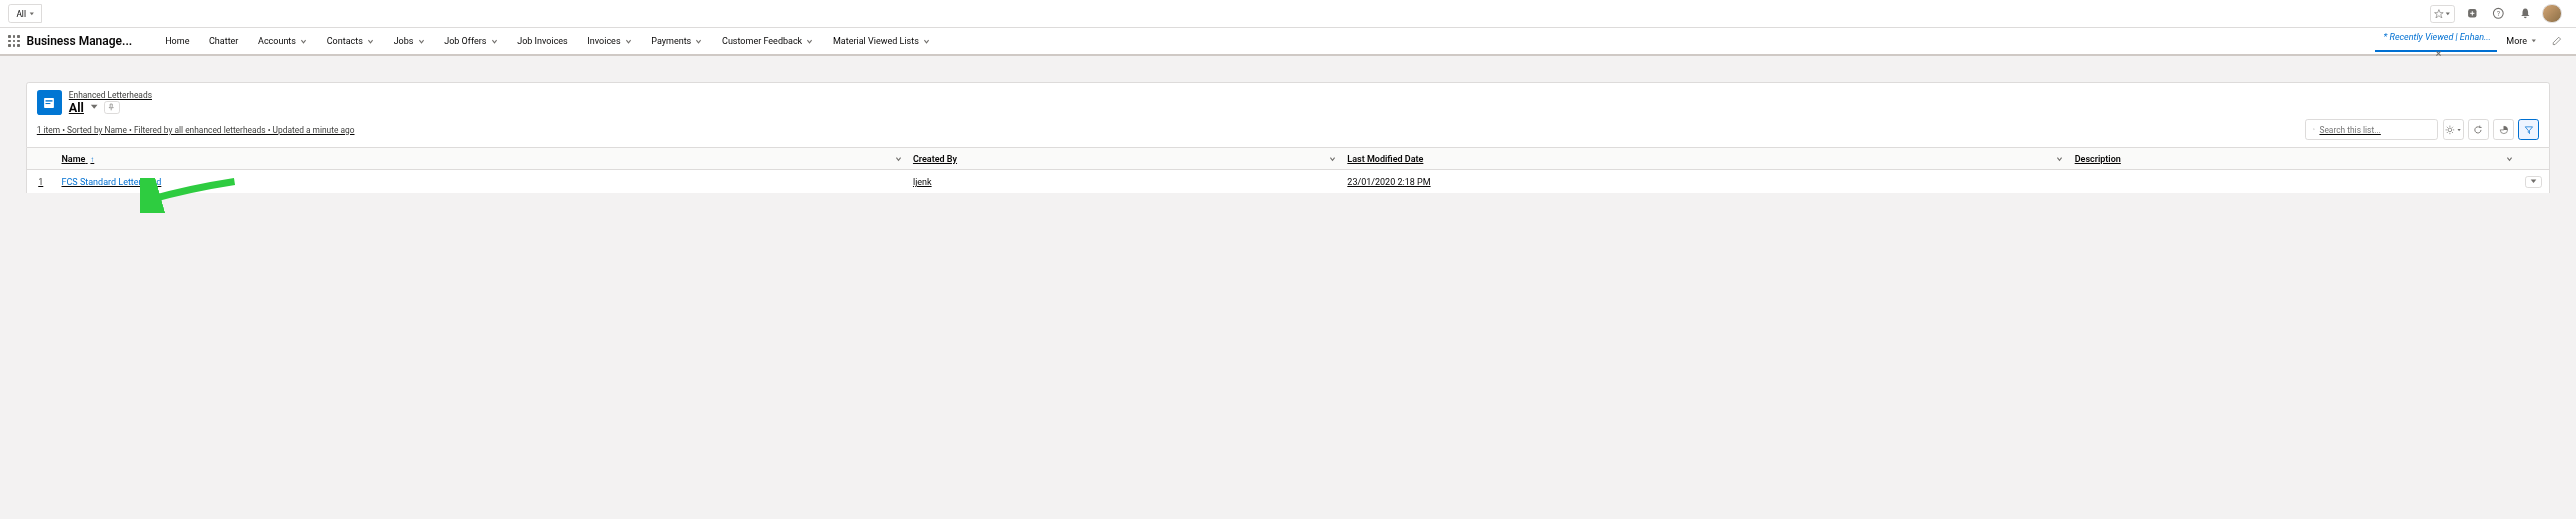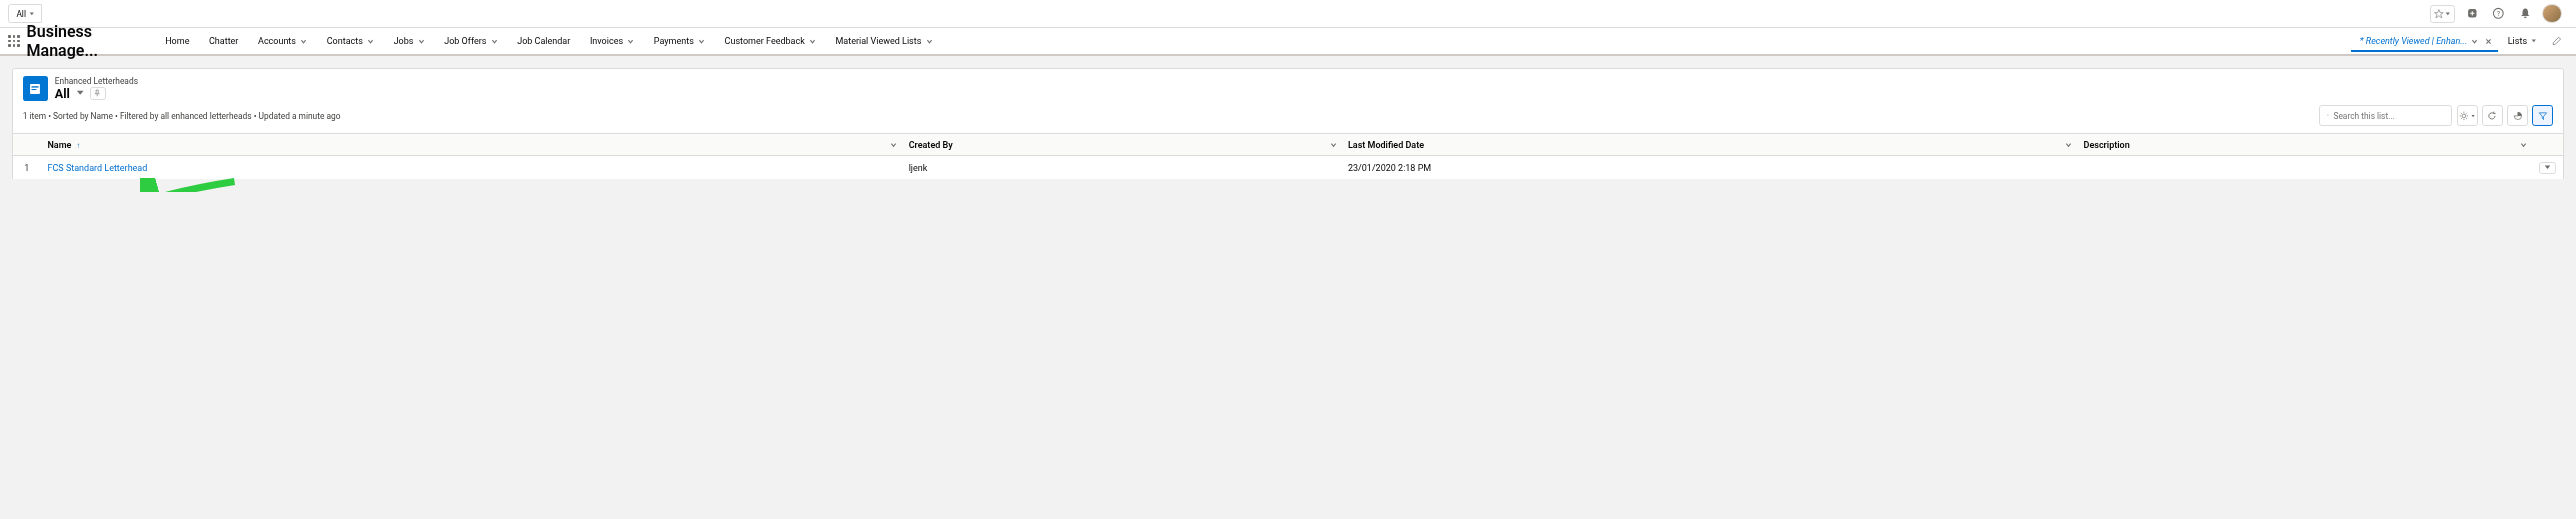--- a/index.html
+++ b/index.html
@@ -17,32 +17,32 @@
 .header-right { margin-left: auto; display: flex; align-items: center; gap: 8.4px; padding-right: 5.6px; }
 .icon-btn { width: 18px; height: 18px; display: flex; align-items: center; justify-content: center; color: #706e6b; cursor: pointer; border-radius: 2.8px; }
 .fav-btn { border: 0.7px solid #dddbda; border-radius: 2.8px; display: flex; align-items: center; height: 18px; padding: 0 2.8px; gap: 1.4px; }
 .avatar { width: 19.6px; height: 19.6px; border-radius: 50%; background: linear-gradient(135deg, #d4a574, #8b6f47); border: 0.7px solid #dddbda; }
 
 
 .nav-bar { background: #fff; height: 28px; display: flex; align-items: center; padding: 0 8.4px; border-bottom: 2.1px solid #cfc9c5; }
 .app-launcher { display: flex; align-items: center; gap: 7px; width: 147px; }
 .waffle { display: grid; grid-template-columns: repeat(3, 2.8px); grid-template-rows: repeat(3, 2.8px); gap: 1.4px; }
 .waffle span { background: #706e6b; border-radius: 0.7px; }
-.app-name { font-size: 16px; font-weight: 600; }
+.app-name { font-size: 12px; font-weight: 600; }
 .nav-items { display: flex; align-items: center; flex: 1; }
 .nav-item { padding: 0 9.8px; height: 20px; display: flex; align-items: center; gap: 4.2px; font-size: 9px; cursor: pointer; position: relative; }
-.nav-item.current { border-bottom: 2.1px solid #0070d2; margin-bottom: -2.1px; padding: 0 5.6px 0 8.4px; }
+.nav-item.current { border-bottom: 2.1px solid #0070d2; margin-bottom: -2.1px; padding: 0 5.6px 0 8.4px; flex-direction: column; }
 .nav-item.current .nav-label { font-style: italic; color: #0070d2; }
 .nav-close { margin-left: 2.8px; color: #706e6b; cursor: pointer; }
 .chevron-down { width: 7px; height: 7px; }
 .more-menu { padding: 0 9.8px; height: 28px; display: flex; align-items: center; gap: 4.2px; font-size: 9px; cursor: pointer; }
 .edit-pencil { margin-left: auto; padding: 0 5.6px; color: #706e6b; cursor: pointer; }
 
 
-.page-container { padding: 12px; }
+.page-container { padding: 26px; text-decoration: underline; }
 .object-header { background: #fff; border: 0.7px solid #dddbda; border-radius: 2.8px 2.8px 0 0; padding: 7px 9.8px; }
 .object-header-top { display: flex; align-items: flex-start; gap: 7px; }
 .object-icon { width: 25px; height: 25px; background: #0176d3; border-radius: 2.8px; display: flex; align-items: center; justify-content: center; color: #fff; }
 .object-titles { display: flex; flex-direction: column; }
 .object-type { font-size: 8.4px; color: #3e3e3c; }
 .view-name-row { display: flex; align-items: center; gap: 5.6px; }
 .view-name { font-size: 12.6px; font-weight: 700; }
 .view-dropdown { cursor: pointer; }
 .pin-btn { cursor: pointer; color: #706e6b; border: 0.7px solid #dddbda; border-radius: 2.8px; padding: 1.4px 2.8px; }
 .list-meta-row { display: flex; align-items: center; justify-content: space-between; margin-top: 4.2px; }
@@ -152,21 +152,21 @@
           <path d="M2 3 L5 7 L8 3" stroke="#706e6b" stroke-width="1.5" fill="none"></path>
         </svg>
       </div>
       <div class="nav-item">
         <span>Job Offers</span>
         <svg width="7" height="7" viewBox="0 0 10 10">
           <path d="M2 3 L5 7 L8 3" stroke="#706e6b" stroke-width="1.5" fill="none"></path>
         </svg>
       </div>
       <div class="nav-item">
-        <span>Job Calendar</span>
+        <span>Job Invoices</span>
       </div>
       <div class="nav-item">
         <span>Invoices</span>
         <svg width="7" height="7" viewBox="0 0 10 10">
           <path d="M2 3 L5 7 L8 3" stroke="#706e6b" stroke-width="1.5" fill="none"></path>
         </svg>
       </div>
       <div class="nav-item">
         <span>Payments</span>
         <svg width="7" height="7" viewBox="0 0 10 10">
@@ -192,21 +192,21 @@
         <path d="M2 3 L5 7 L8 3" stroke="#706e6b" stroke-width="1.5" fill="none"></path>
       </svg>
     <span class="nav-close">
       <svg width="7" height="7" viewBox="0 0 10 10">
           <line x1="2" y1="2" x2="8" y2="8" stroke="#706e6b" stroke-width="1.5"></line>
           <line x1="8" y1="2" x2="2" y2="8" stroke="#706e6b" stroke-width="1.5"></line>
         </svg>
     </span>
   </div>
   <div class="more-menu">
-    <span>Lists</span>
+    <span>More</span>
     <svg width="5.6" height="5.6" viewBox="0 0 8 8">
         <path d="M1 2 L4 6 L7 2 Z" fill="#706e6b"></path>
       </svg>
   </div>
   <div class="edit-pencil">
     <svg width="9.8" height="9.8" viewBox="0 0 16 16">
         <path d="M2 14 L2 11 L11 2 L14 5 L5 14 Z" stroke="#706e6b" stroke-width="1.2" fill="none"></path>
       </svg>
   </div>
 </div>

